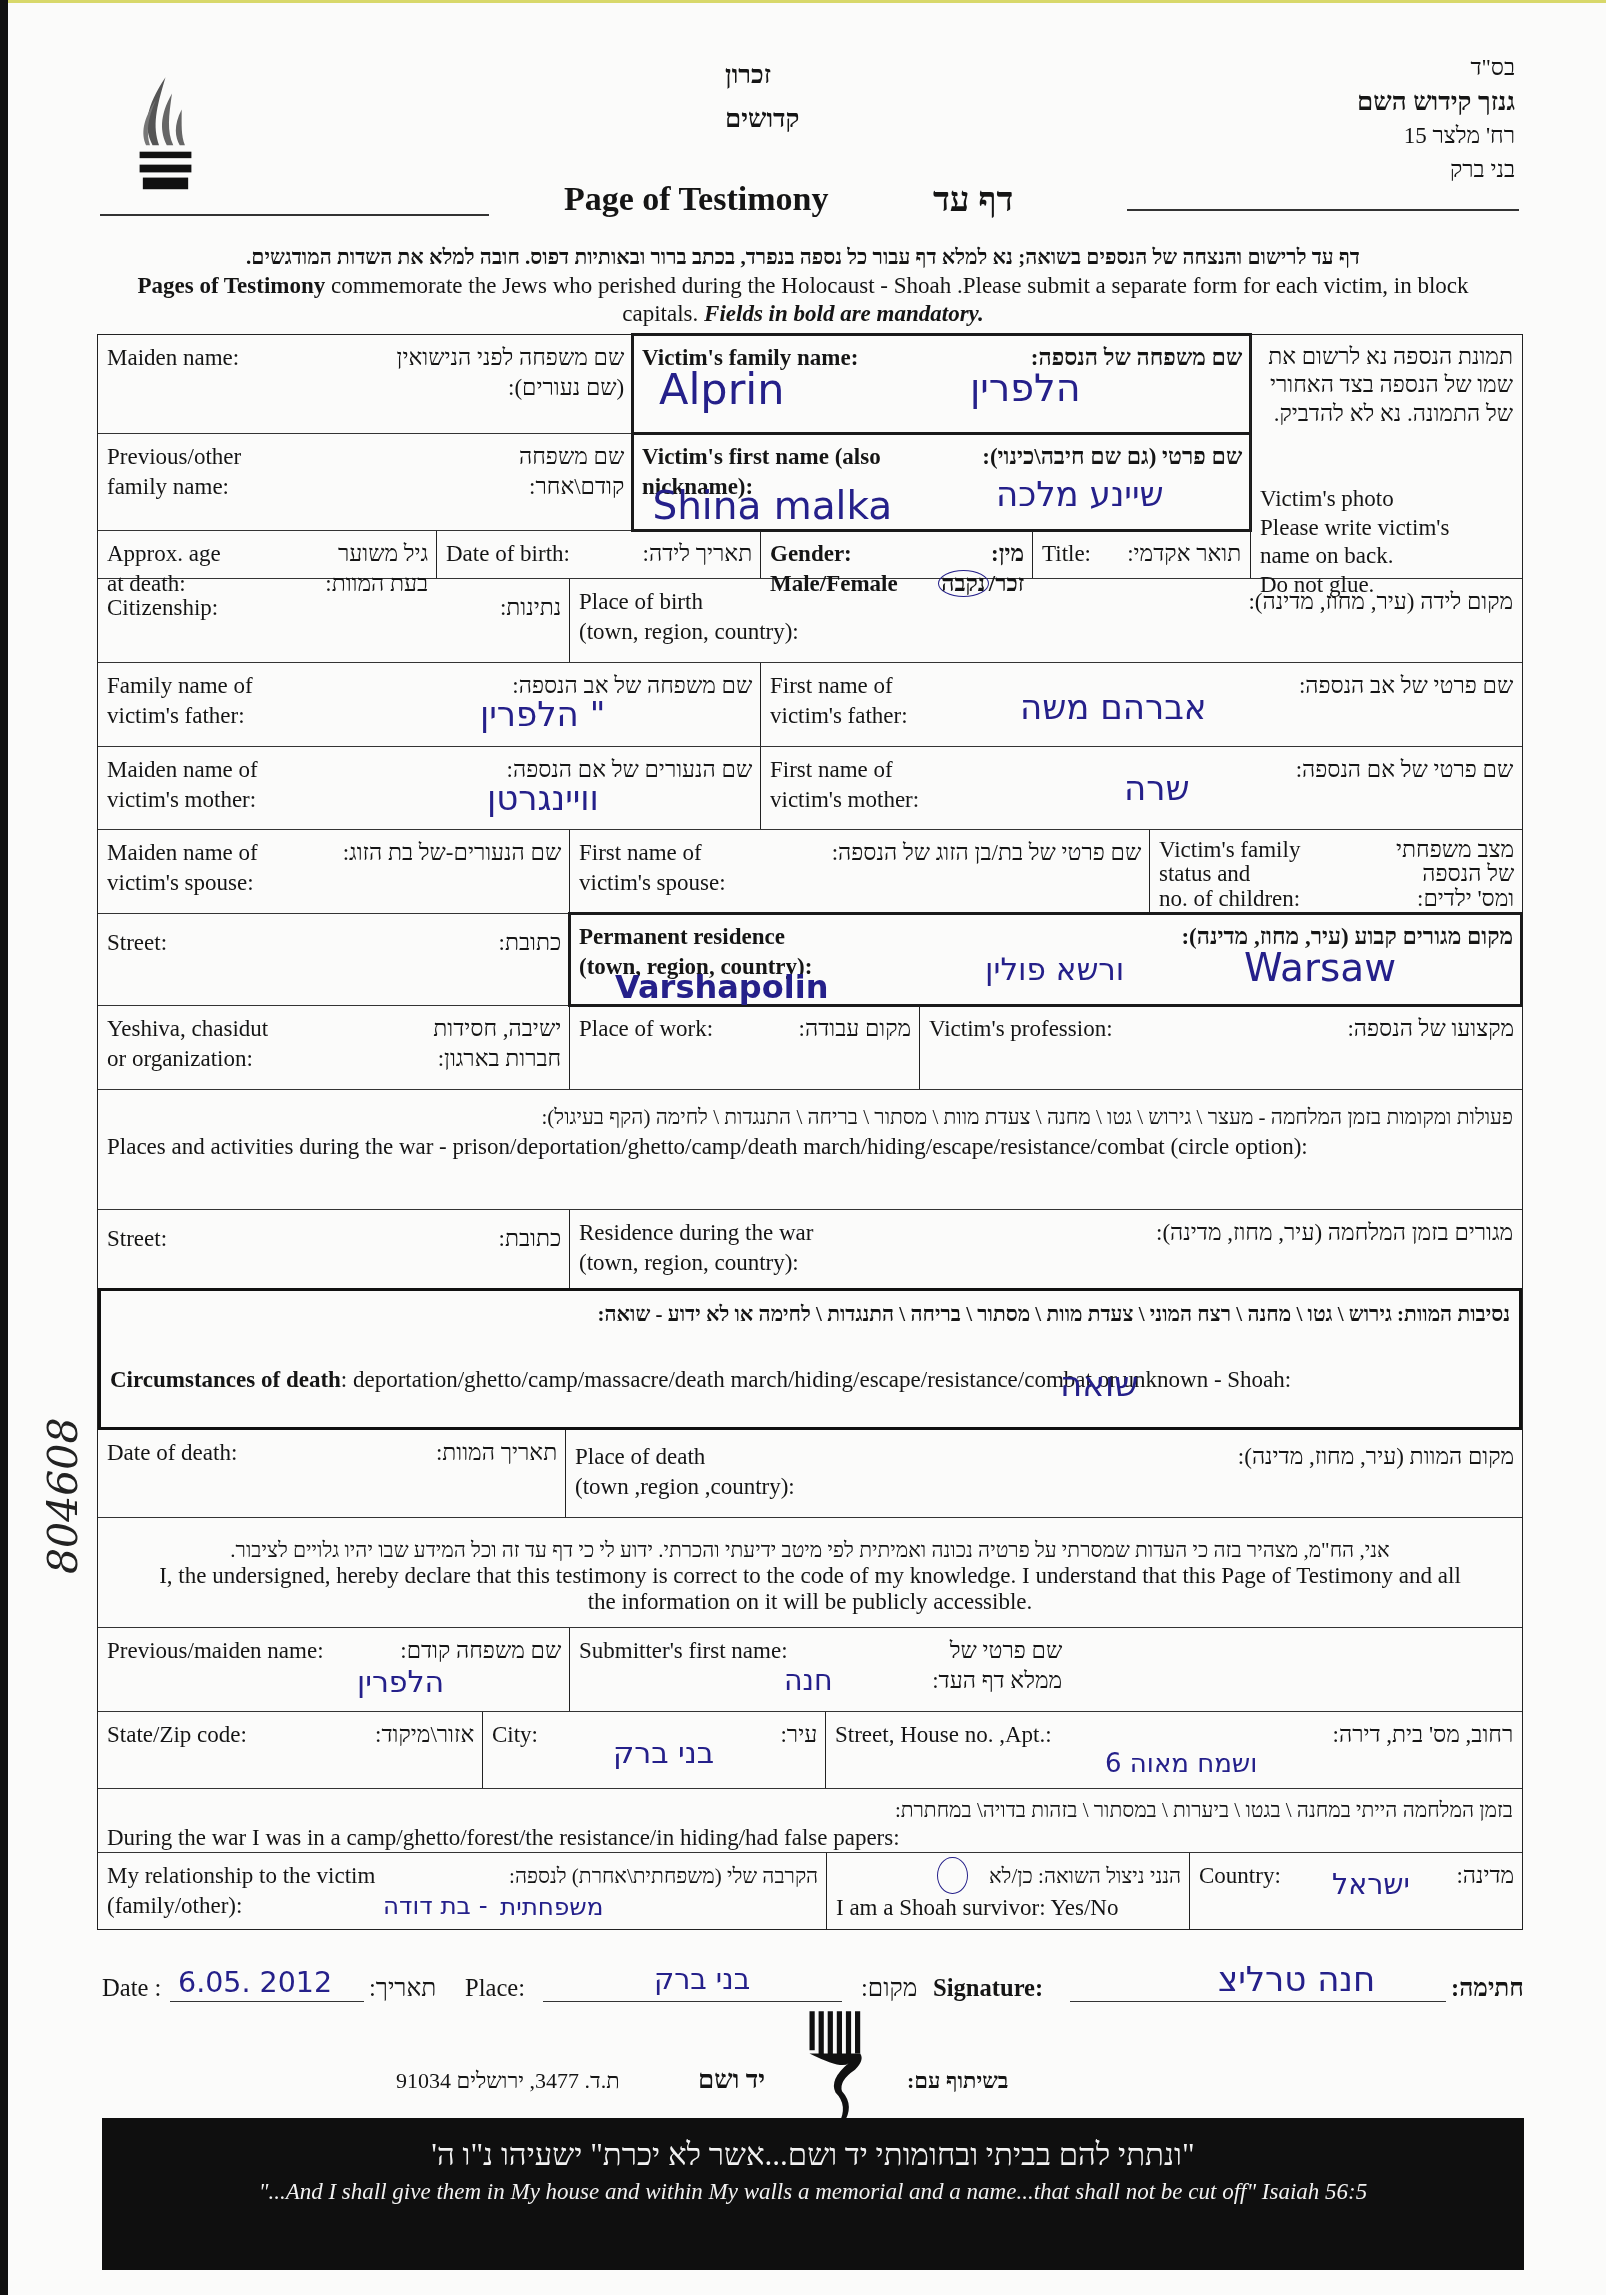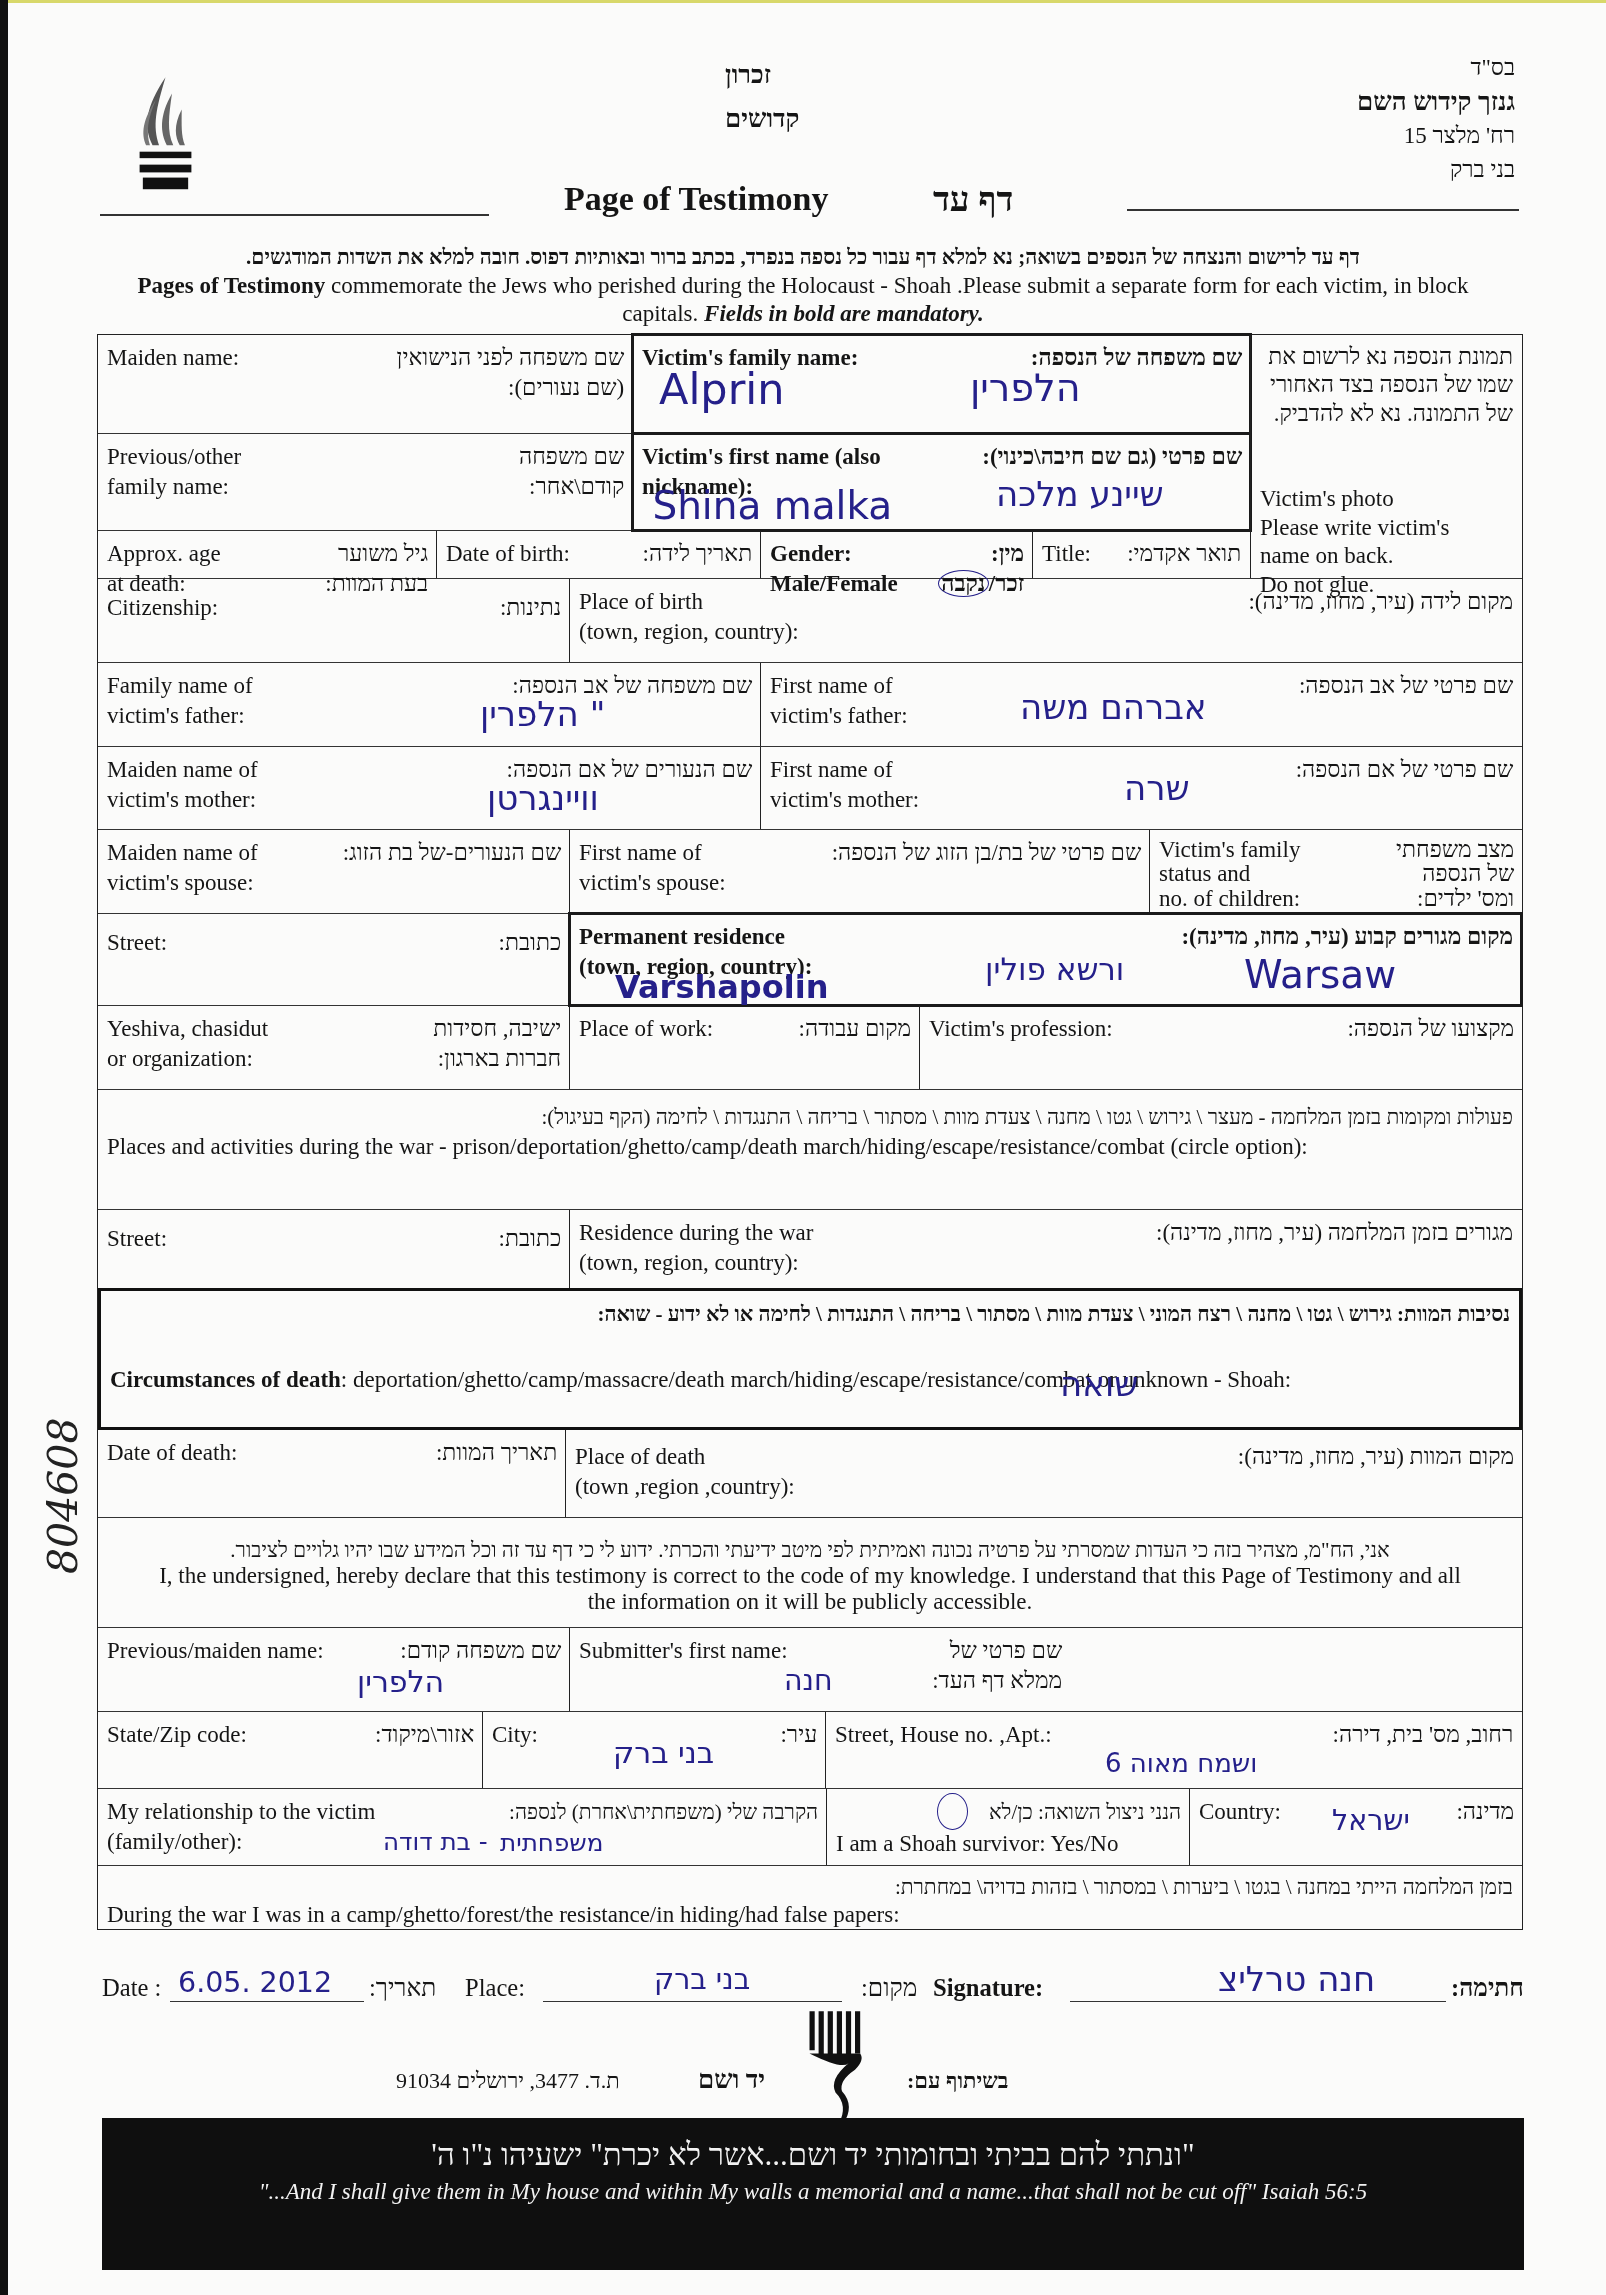--- a/index.html
+++ b/index.html
@@ -195,21 +195,21 @@
   <div class="row" style="height:91px;">
     <div class="cell" style="width:472px;">
       <span class="lbl-en" style="top:14.2px;">Street:</span>
       <span class="lbl-he" style="top:14.2px;">כתובת:</span>
     </div>
     <div class="cell mand" style="width:951px;">
       <span class="lbl-en bold"><span>Permanent residence</span><br><span>(town, region, country):</span></span>
       <span class="lbl-he bold">מקום מגורים קבוע (עיר, מחוז, מדינה):</span>
       <span class="value hw" style="left:45px; top:58px; font-size:32px; font-weight:bold;">Varshapolin</span>
       <span class="value hw he" style="left:415px; top:40px; font-size:31px;">ורשא פולין</span>
-      <span class="value hw" style="left:674px; top:46px; font-size:39px;">Warsaw</span>
+      <span class="value hw" style="left:674px; top:39px; font-size:39px;">Warsaw</span>
     </div>
   </div>
 
   <div class="row" style="height:83px;">
     <div class="cell" style="width:472px;">
       <span class="lbl-en"><span>Yeshiva, chasidut</span><br><span>or organization:</span></span>
       <span class="lbl-he"><span>ישיבה, חסידות</span><br><span>חברות בארגון:</span></span>
     </div>
     <div class="cell" style="width:350px;">
       <span class="lbl-en">Place of work:</span>
@@ -285,46 +285,46 @@
     </div>
     <div class="cell" style="width:343px;">
       <span class="lbl-en">City:</span>
       <span class="lbl-he">עיר:</span>
       <span class="value hw he" style="left:130px; top:26px; font-size:30px;">בני ברק</span>
     </div>
     <div class="cell" style="width:695px;">
       <span class="lbl-en">Street, House no. ,Apt.:</span>
       <span class="lbl-he">רחוב, מס' בית, דירה:</span>
       <span class="value hw he" style="left:279px; top:36px; font-size:26px;">ושמח מאוה 6</span>
+    </div>
+  </div>
+
+  <div class="row" style="height:63px;">
+    <div class="cell" style="width:1424px; line-height:27px;">
+      <div class="he" style="text-align:right; font-size:21px;">בזמן המלחמה הייתי במחנה \ בגטו \ ביערות \ במסתור \ בזהות בדויה\ במחתרת:</div>
+      <div>During the war I was in a camp/ghetto/forest/the resistance/in hiding/had false papers:</div>
     </div>
   </div>
 
   <div class="row" style="height:76px;">
     <div class="cell" style="width:729px;">
       <span class="lbl-en"><span>My relationship to the victim</span><br><span>(family/other):</span></span>
       <span class="lbl-he" style="font-size:21px;">הקרבה שלי (משפחתית\אחרת) לנספה:</span>
       <span class="value hw he" style="left:402px; top:39px; font-size:24.6px;">משפחתית</span>
       <span class="value hw he" style="left:285px; top:38px; font-size:24.6px;">- בת דודה</span>
     </div>
     <div class="cell" style="width:363px;">
       <span class="lbl-he" style="font-size:21px;">הנני ניצול השואה: כן/לא</span>
       <span class="lbl-en" style="top:40px;">I am a Shoah survivor: Yes/No</span>
       <span class="abs" style="left:110px; top:3.9px; width:28.5px; height:35px; border:1.9px solid #25208a; border-radius:50%;"></span>
     </div>
     <div class="cell" style="width:332px;">
       <span class="lbl-en">Country:</span>
       <span class="lbl-he">מדינה:</span>
       <span class="value hw he" style="left:142px; top:17px; font-size:28.5px;">ישראל</span>
-    </div>
-  </div>
-
-  <div class="row" style="height:63px;">
-    <div class="cell" style="width:1424px; line-height:27px;">
-      <div class="he" style="text-align:right; font-size:21px;">בזמן המלחמה הייתי במחנה \ בגטו \ ביערות \ במסתור \ בזהות בדויה\ במחתרת:</div>
-      <div>During the war I was in a camp/ghetto/forest/the resistance/in hiding/had false papers:</div>
     </div>
   </div>
 </div>
 
 <span class="foot-lbl" style="left:102px; top:1974px;">Date :</span>
 <span class="foot-line" style="left:170px; top:2001px; width:194px;"></span>
 <span class="foot-lbl hw" style="left:178px; top:1966px; font-size:28.5px;">6.05. 2012</span>
 <span class="foot-lbl he" style="left:369px; top:1974px;">תאריך:</span>
 <span class="foot-lbl" style="left:465px; top:1974px;">Place:</span>
 <span class="foot-line" style="left:543px; top:2001px; width:299px;"></span>

